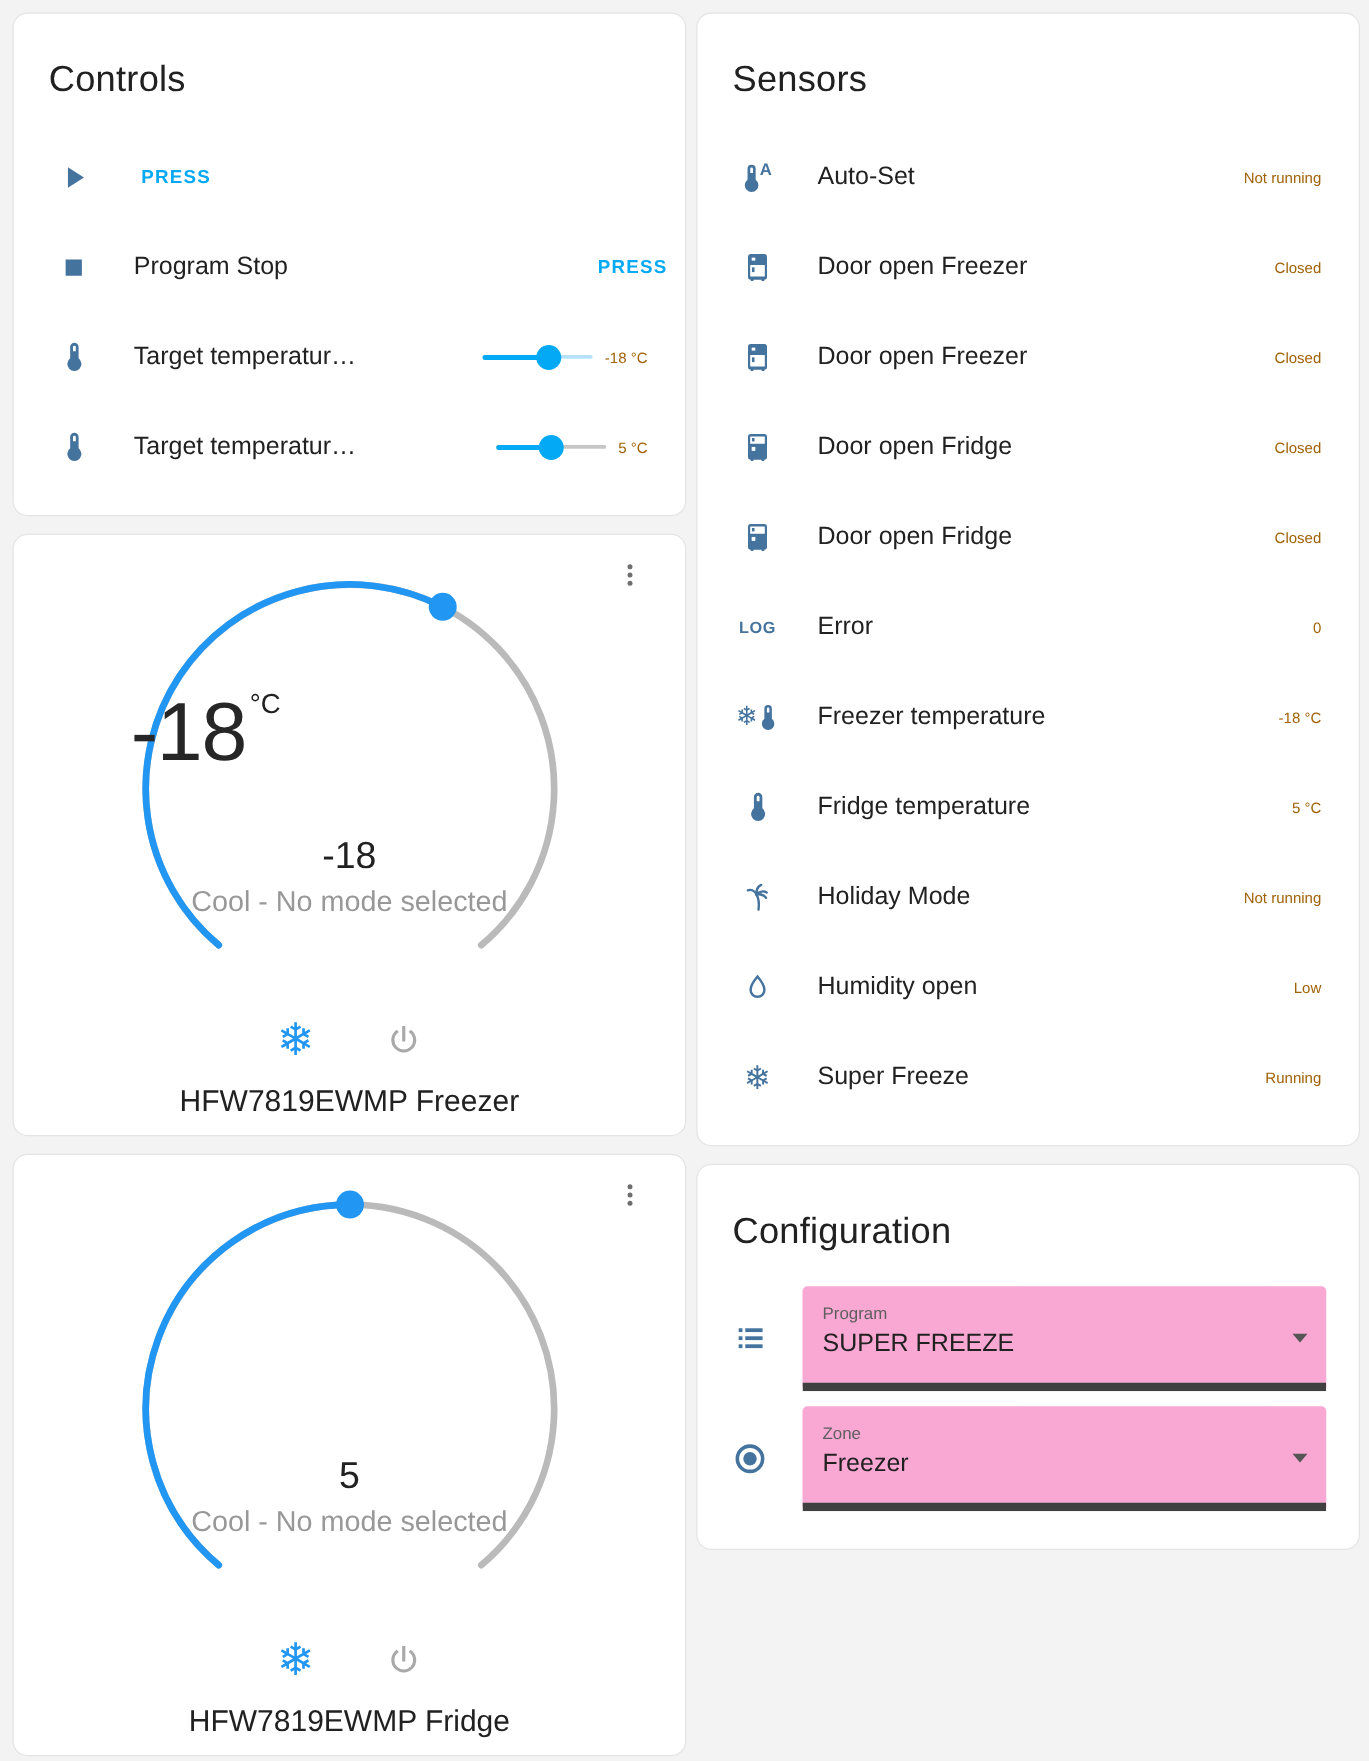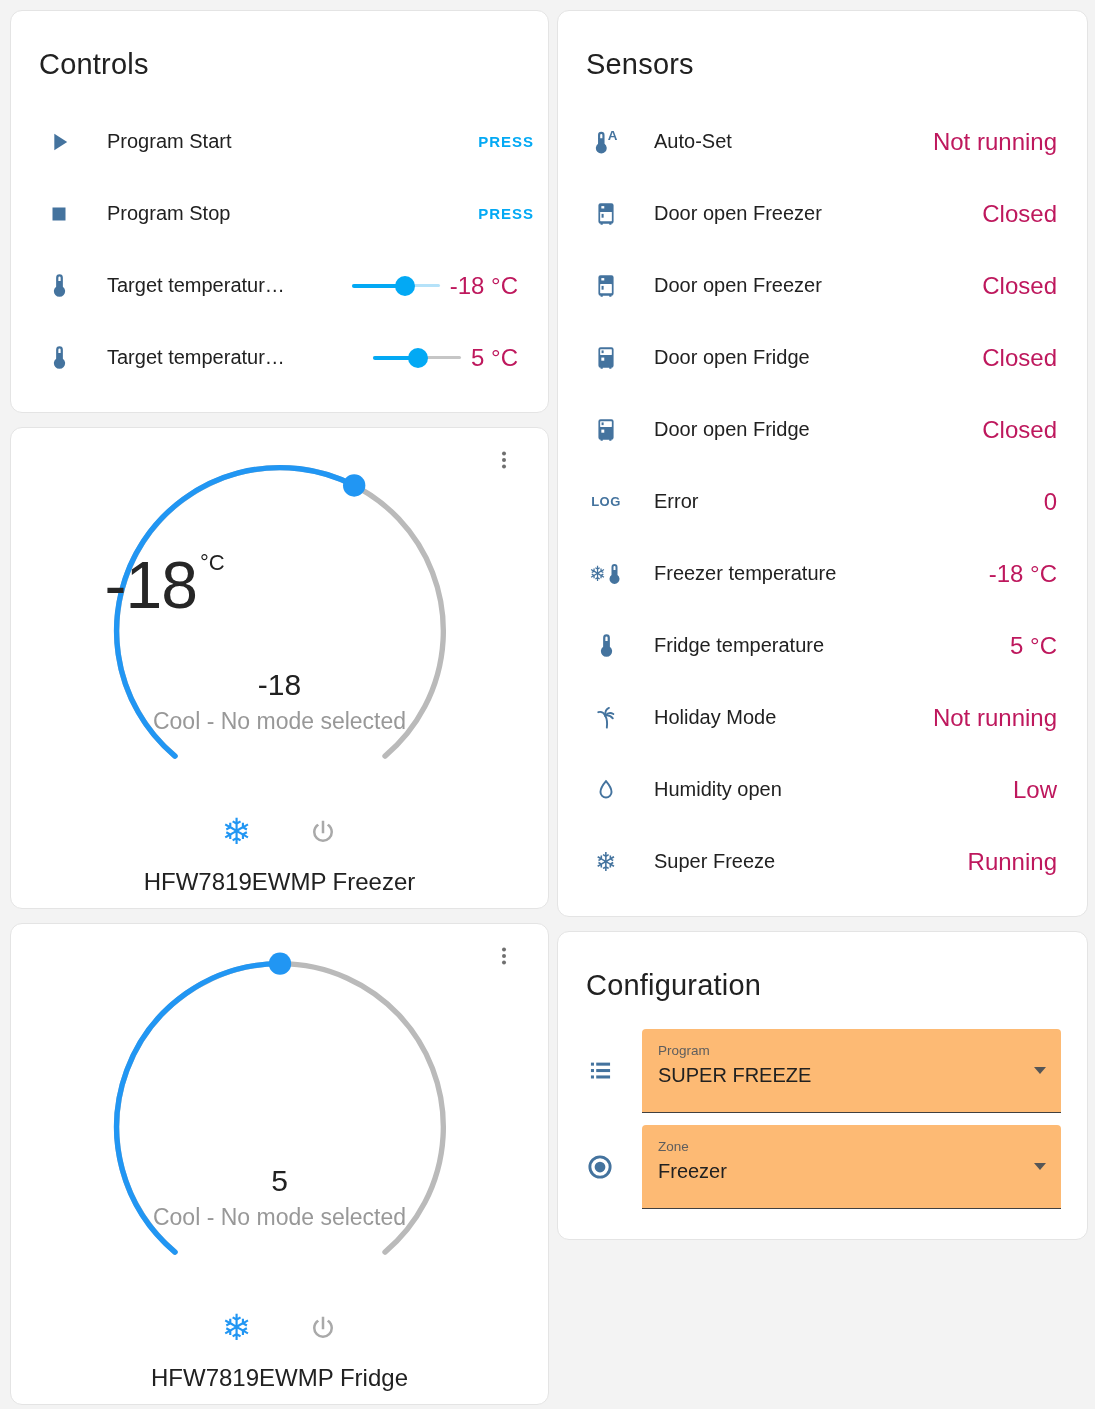--- a/index.html
+++ b/index.html
@@ -27,21 +27,21 @@
   }
   
   .rows{ margin-top:24px; padding-bottom:18px; }
   .erow{ height:72px; display:flex; align-items:center; }
   .erow .icol{ width:96px; display:flex; justify-content:center; align-items:center; flex:0 0 96px; }
   .erow .label{
     flex:1 1 auto; font-size:20px; color:#212121;
     white-space:nowrap; overflow:hidden; text-overflow:ellipsis;
   }
   .erow .value{
-    flex:0 0 auto; font-size:24px; color:#be185d; 
+    flex:0 0 auto; font-size:12px; color:#a16207; 
     padding-right:30px; white-space:nowrap;
   }
   .press{
     background:none; border:none; cursor:pointer;
     color:#03a9f4; font-size:15px; font-weight:700; letter-spacing:1px;
     font-family:inherit; padding:8px 6px; margin-right:8px;
   }
   
   .slider{ position:relative; width:88px; height:20px; flex:0 0 88px; margin-right:10px; cursor:pointer; }
   .slider .rest{ position:absolute; left:0; right:0; top:8.5px; height:3px; border-radius:2px; background:var(--rest,#c8c8c8); }
@@ -67,22 +67,22 @@
   .dial-mode{ position:absolute; left:0; right:0; top:252px; text-align:center; font-size:23px; color:#989898; }
   .dial-actions{ display:flex; align-items:center; gap:44px; margin-top:6px; }
   .dial-actions button{ background:none; border:none; cursor:pointer; padding:2px 6px; }
   .snow-big{ color:#2196f3; font-size:36px; line-height:1; display:block; }
   .dial-name{ margin-top:16px; font-size:24px; color:#212121; }
   
   .cfg-rows{ margin-top:26px; padding:0 26px 30px 0; display:flex; flex-direction:column; gap:12px; }
   .cfg-row{ display:flex; align-items:center; }
   .cfg-row .icol{ width:84px; flex:0 0 84px; display:flex; justify-content:center; }
   .select{
-    flex:1 1 auto; height:84px; background:#fdba74;
-    border-radius:4px 4px 0 0; border-bottom:1px solid #404040;
+    flex:1 1 auto; height:84px; background:#f9a8d4;
+    border-radius:4px 4px 0 0; border-bottom:7px solid #404040;
     position:relative; padding:14px 44px 0 16px; cursor:pointer;
   }
   .select .flabel{ font-size:13.5px; color:#5e5e5e; }
   .select .fvalue{ font-size:20px; color:#212121; margin-top:6px; }
   .select .caret{
     position:absolute; right:15px; top:38px;
     width:0; height:0; border-left:6px solid transparent; border-right:6px solid transparent;
     border-top:7px solid #565656;
   }
 </style>
@@ -93,21 +93,20 @@
   <div class="col col-left">
     <section class="card">
       <h2 class="card-title">Controls</h2>
       <div class="rows" id="controls-rows">
           <div class="erow">
             <div class="icol">
               <svg class="ic" width="28" height="28" viewBox="0 0 24 24">
                 <path fill="#44739e" d="M8 5v14l11-7z"></path>
               </svg>
             </div>
-    <div class="label">Program Start</div>
             <button class="press">PRESS</button>
           </div>
           <div class="erow">
             <div class="icol">
               <svg class="ic" width="26" height="26" viewBox="0 0 24 24">
                 <path fill="#44739e" d="M6 6h12v12H6z"></path>
               </svg>
             </div>
     <div class="label">Program Stop</div>
             <button class="press">PRESS</button>

